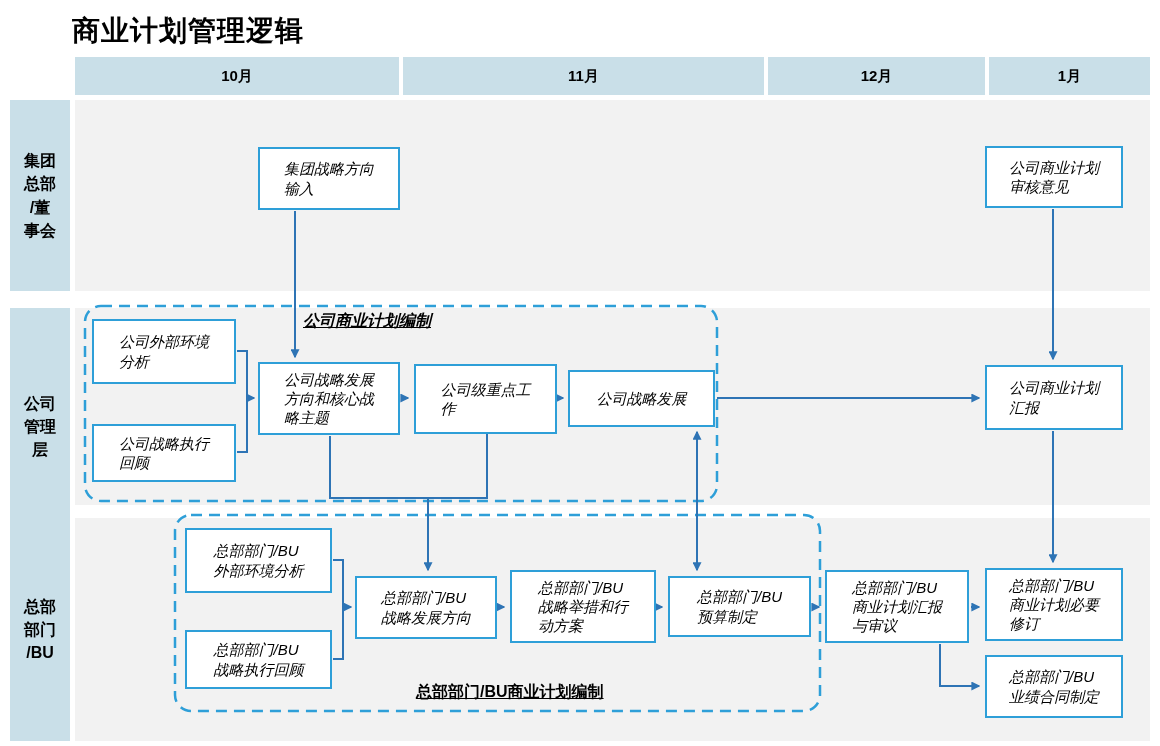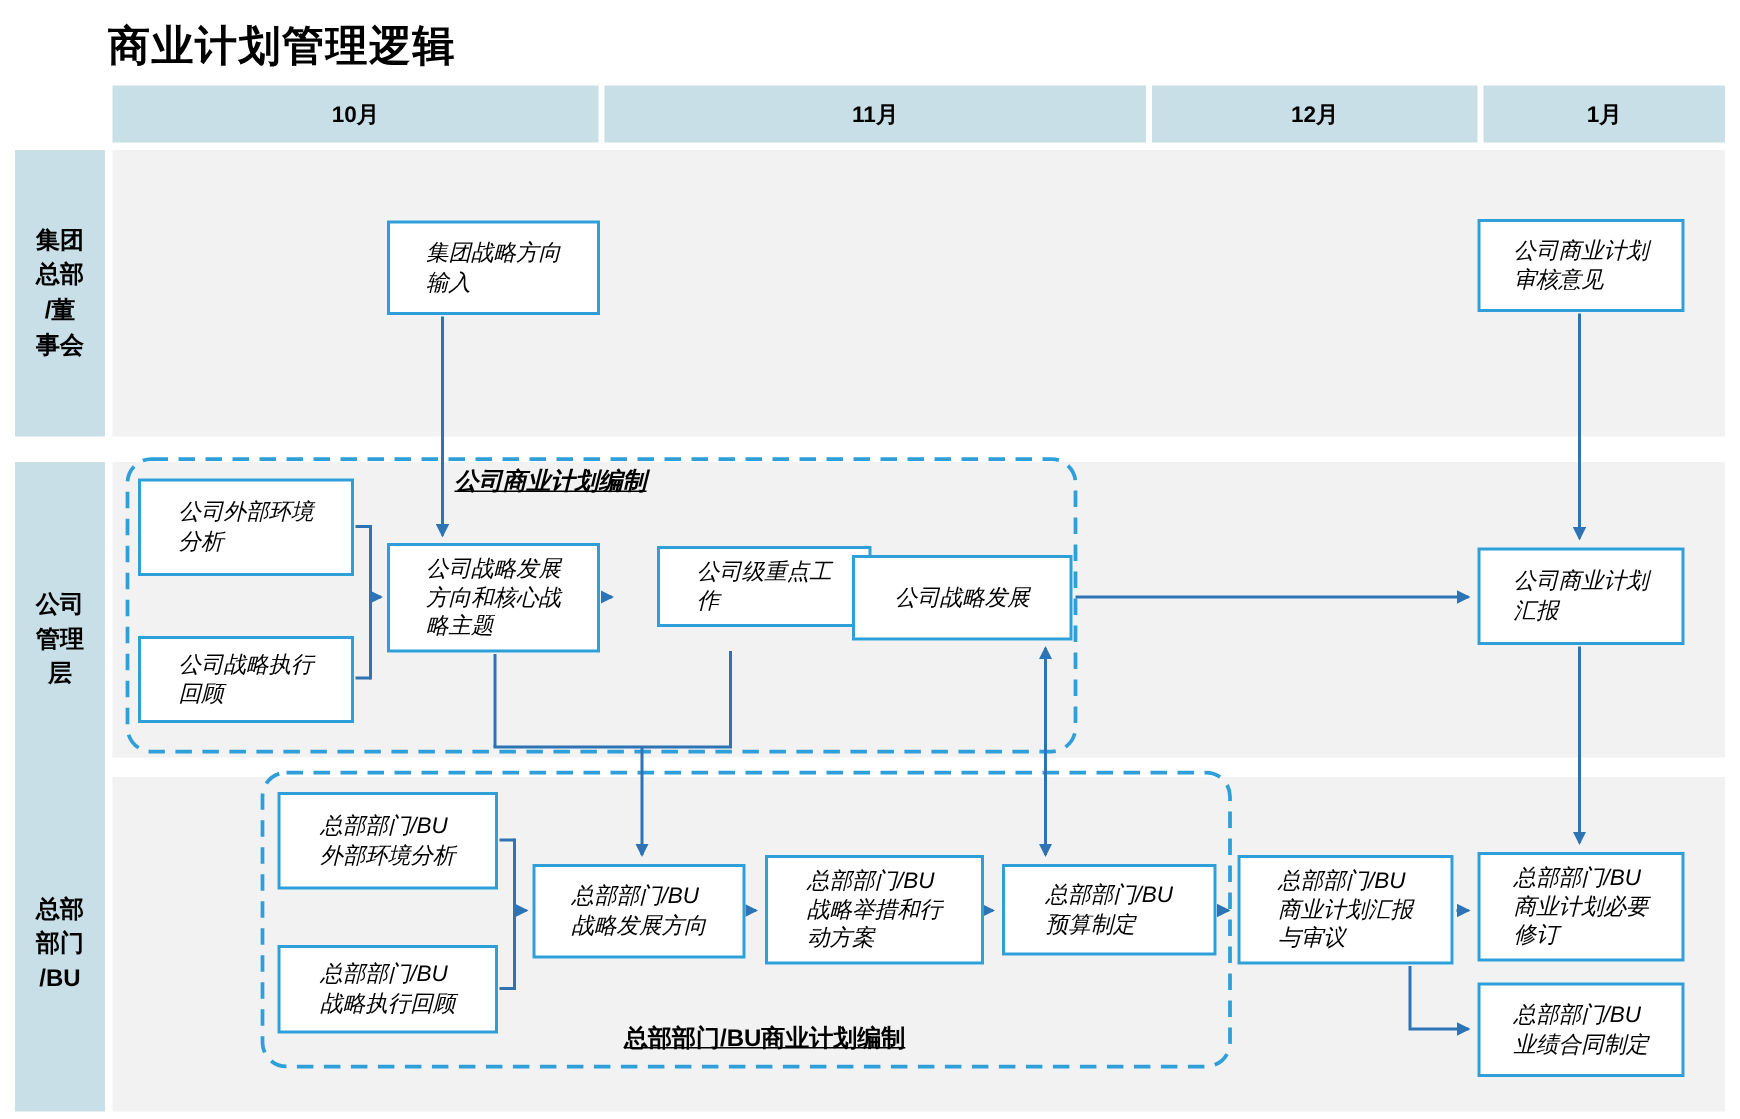--- a/index.html
+++ b/index.html
@@ -129,21 +129,21 @@
   <div class="box" style="left:985px;top:146px;width:138px;height:62px">公司商业计划
 审核意见</div>
 
   <div class="box" style="left:92px;top:319px;width:144px;height:65px">公司外部环境
 分析</div>
   <div class="box" style="left:92px;top:424px;width:144px;height:58px">公司战略执行
 回顾</div>
   <div class="box" style="left:258px;top:362px;width:142px;height:73px">公司战略发展
 方向和核心战
 略主题</div>
-  <div class="box" style="left:438px;top:364px;width:143px;height:54px">公司级重点工
+  <div class="box" style="left:414px;top:364px;width:143px;height:70px">公司级重点工
 作</div>
   <div class="box" style="left:568px;top:370px;width:147px;height:57px">公司战略发展</div>
   <div class="box" style="left:985px;top:365px;width:138px;height:65px">公司商业计划
 汇报</div>
 
   <div class="box" style="left:185px;top:528px;width:147px;height:65px">总部部门/BU
 外部环境分析</div>
   <div class="box" style="left:185px;top:630px;width:147px;height:59px">总部部门/BU
 战略执行回顾</div>
   <div class="box" style="left:355px;top:576px;width:142px;height:63px">总部部门/BU

